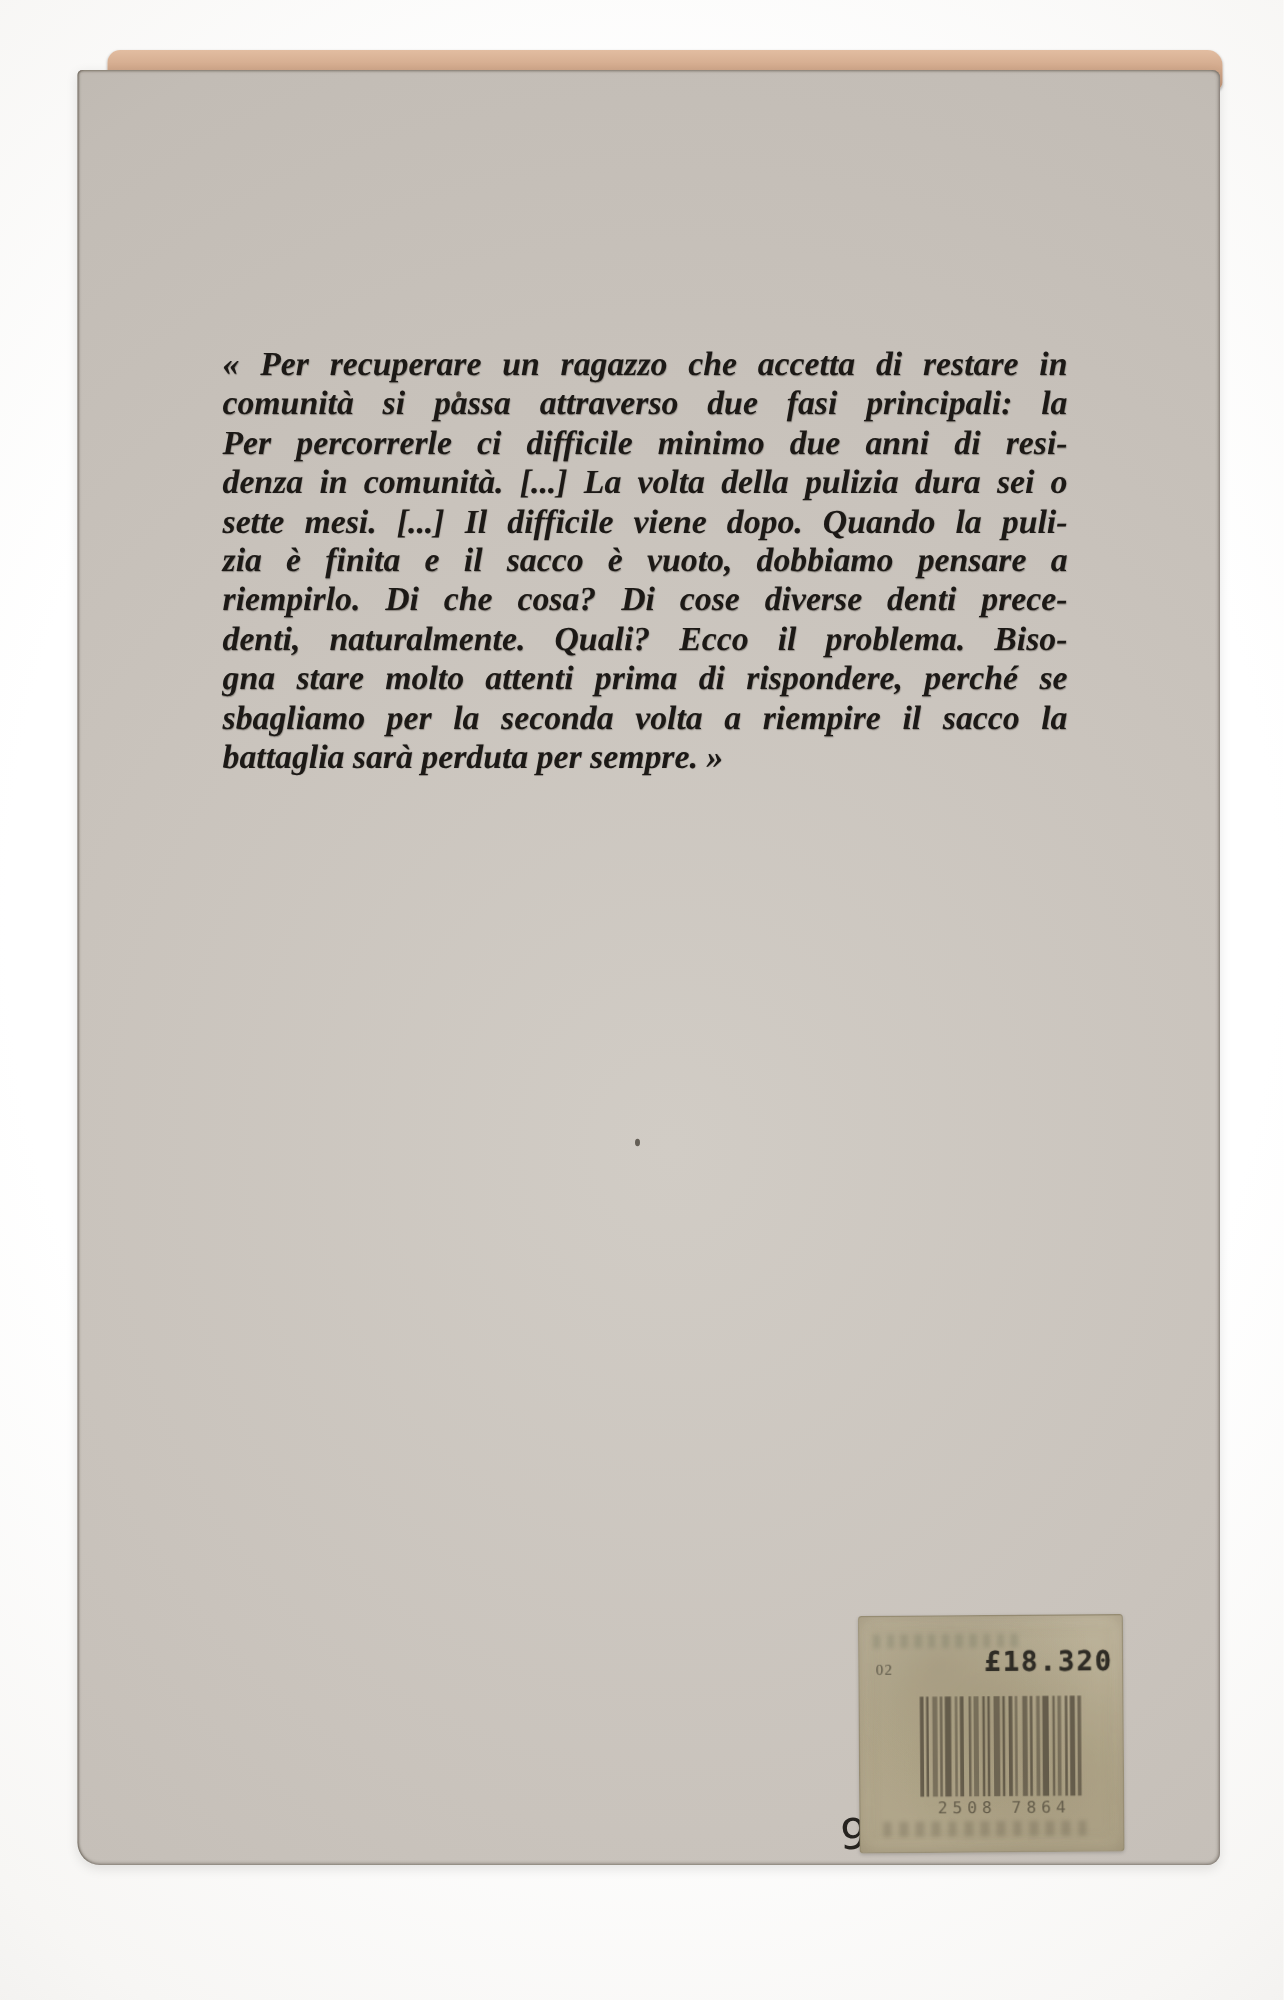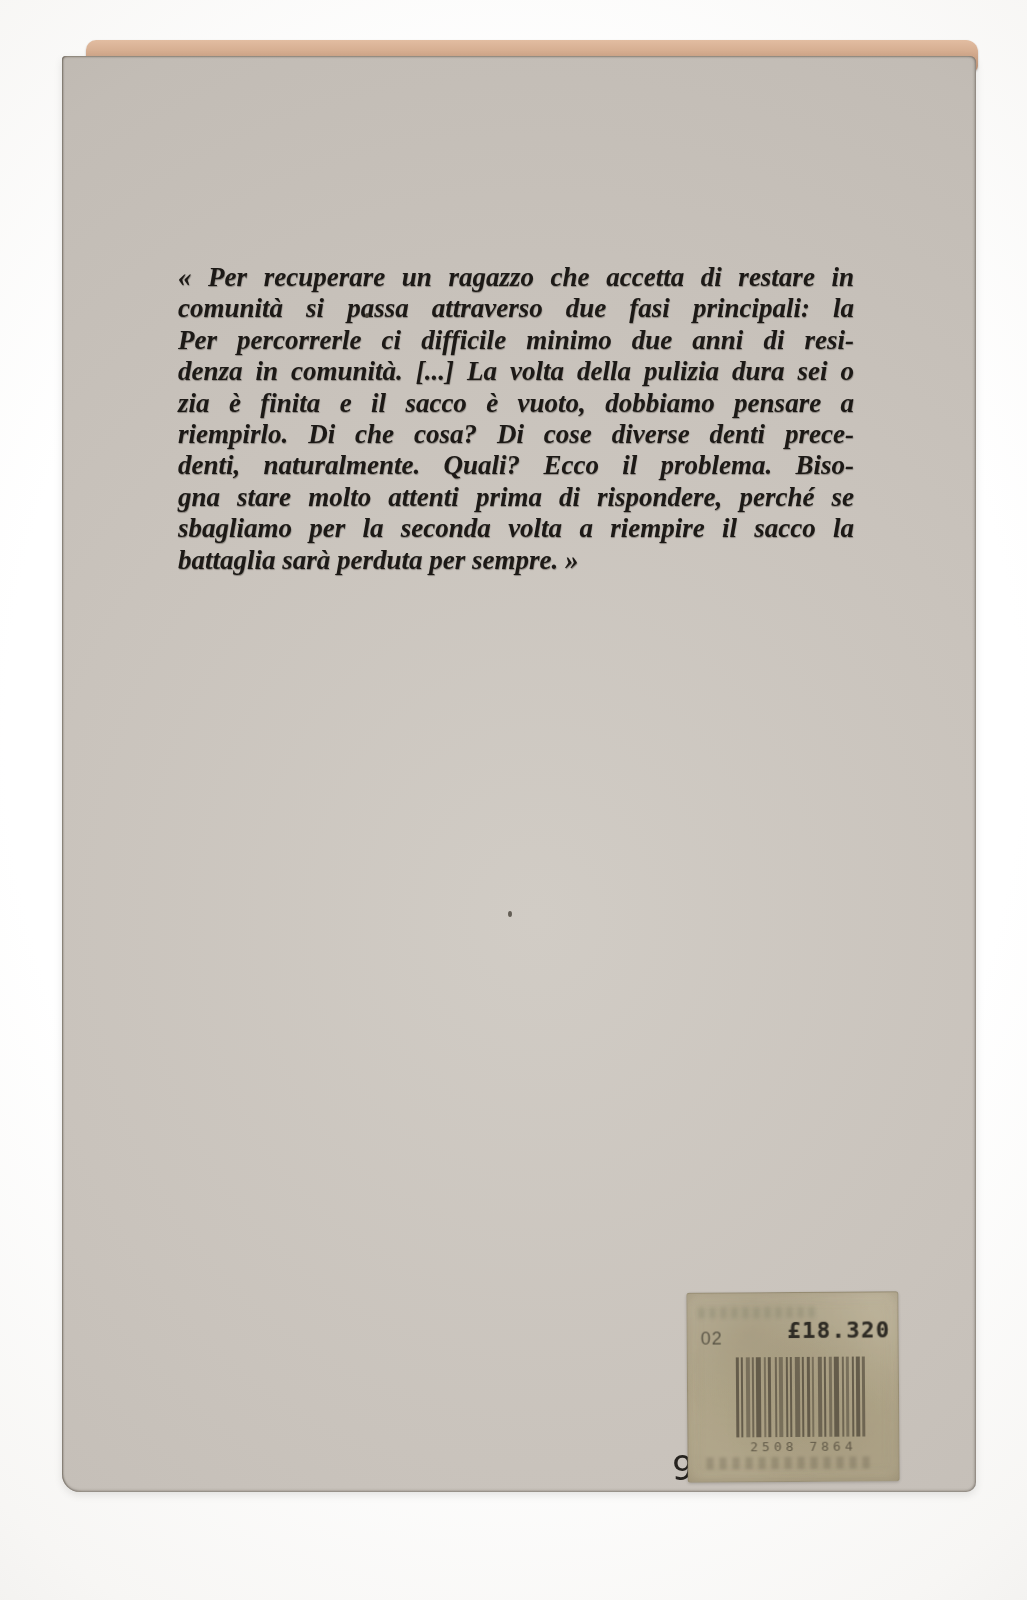--- a/index.html
+++ b/index.html
@@ -34,21 +34,21 @@
       inset 2px 0 2px -1px rgba(62,54,44,.55),
       inset -2px 0 3px -1px rgba(62,54,44,.45),
       inset 0 -2px 3px -1px rgba(62,54,44,.40),
       inset 0 2px 2px -1px rgba(95,84,70,.50),
       0 3px 9px rgba(0,0,0,.10);
   }
 
   
   .quote-block {
     position: absolute;
-    left: 116px; top: 206px;
+    left: 116px; top: 220px;
     width: 676px;
   }
   .quote-line {
     font-family: "Liberation Serif", serif;
     font-style: italic;
     font-weight: bold;
     font-size: 27px;
     line-height: 31.4px;
     color: #1c1916;
     text-align: justify;
@@ -97,22 +97,22 @@
     position: absolute;
     left: 11px; top: 14px;
     width: 118px; height: 11px;
     background: repeating-linear-gradient(90deg, rgba(70,82,62,.40) 0 6px, transparent 6px 11px);
     filter: blur(1.9px);
     opacity: .45;
   }
   .sticker-code {
     position: absolute;
     left: 13px; top: 35px;
-    font-family: Liberation Sans, sans-serif;
-    font-size: 18px;
+    font-family: Liberation Serif, serif;
+    font-size: 12px;
     letter-spacing: 1px;
     color: rgba(58,55,44,.72);
     filter: blur(.35px);
   }
   .sticker-price {
     position: absolute;
     right: 7px; top: 25px;
     width: 140px;
     text-align: right;
     font-family: "DejaVu Sans Mono", monospace;
@@ -171,20 +171,21 @@
 
   <div class="pages-edge"></div>
 
   <div class="book">
 
     <div class="quote-block">
         <div class="quote-line">« Per recuperare un ragazzo che accetta di restare in</div>
         <div class="quote-line">comunità si passa attraverso due fasi principali: la</div>
         <div class="quote-line">Per percorrerle ci difficile minimo due anni di resi-</div>
         <div class="quote-line">denza in comunità. [...] La volta della pulizia dura sei o</div>
+        <div class="quote-line">sette mesi. [...] Il difficile viene dopo. Quando la puli-</div>
         <div class="quote-line">zia è finita e il sacco è vuoto, dobbiamo pensare a</div>
         <div class="quote-line">riempirlo. Di che cosa? Di cose diverse denti prece-</div>
         <div class="quote-line">denti, naturalmente. Quali? Ecco il problema. Biso-</div>
         <div class="quote-line">gna stare molto attenti prima di rispondere, perché se</div>
         <div class="quote-line">sbagliamo per la seconda volta a riempire il sacco la</div>
         <div class="quote-line last">battaglia sarà perduta per sempre. »</div>
       </div>
 
     <div class="isbn-digit">9</div>
 

